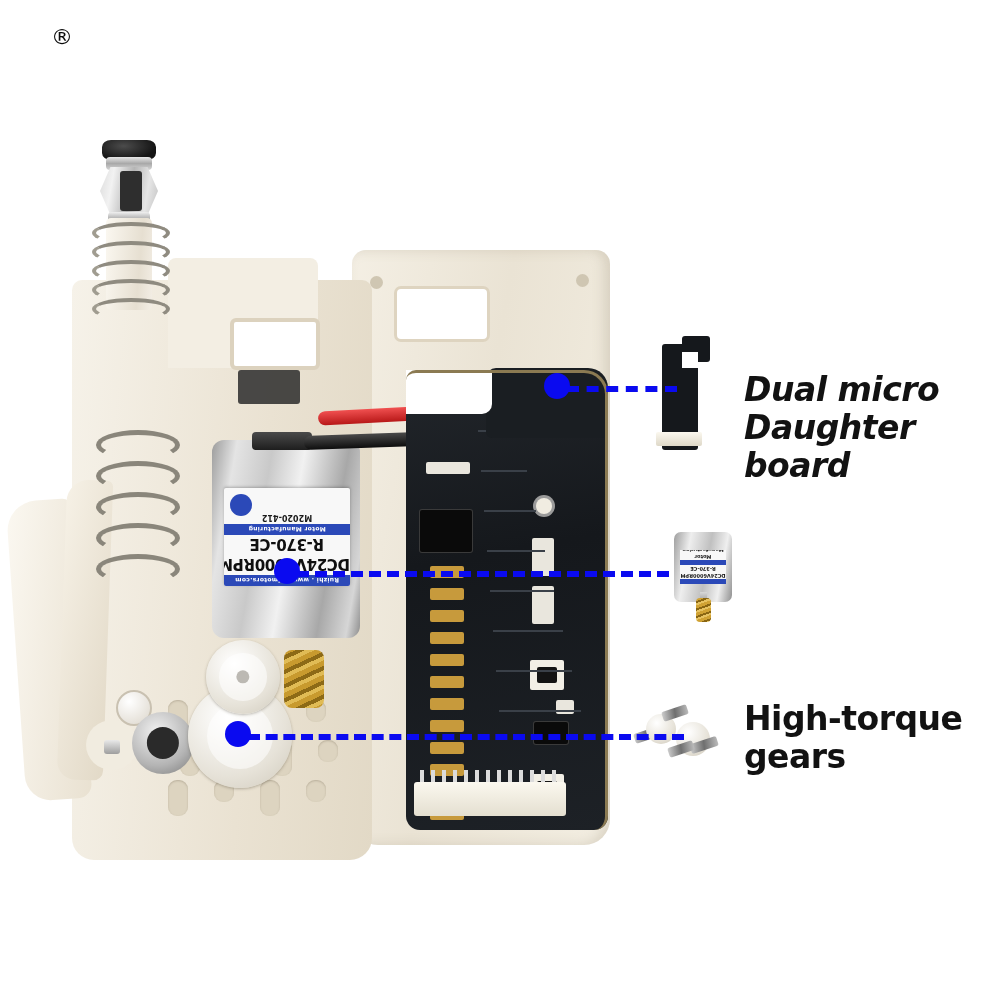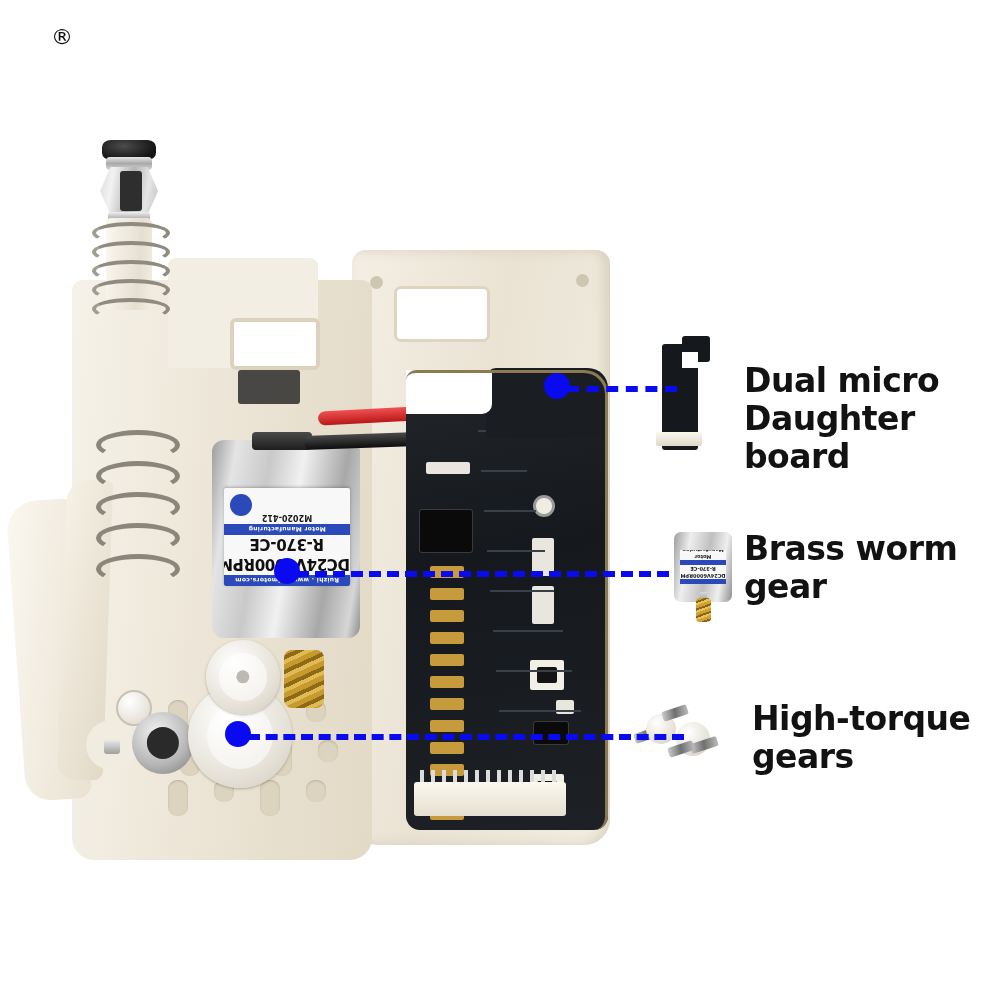--- a/index.html
+++ b/index.html
@@ -30,23 +30,23 @@
   .callout-label {
     position:absolute;
     font-family:"DejaVu Sans", sans-serif;
     font-weight:bold;
     font-size:33px;
     line-height:38px;
     color:#121212;
     letter-spacing:-0.5px;
     white-space:pre-line;
   }
-  #label-daughter { left:744px; top:362px; }
+  #label-daughter { left:744px; top:371px;font-style:italic; }
   #label-worm     { left:744px; top:530px; }
-  #label-gears    { left:744px; top:700px;margin-left:8px; }
+  #label-gears    { left:744px; top:700px; }
 
   
   .lead-line {
     position:absolute; height:0;
     border-top-width:6px; border-top-style:dashed;
     border-top-color:#0a0af0;
   }
   .lead-dot {
     position:absolute; border-radius:50%; background:#0a0af0;
   }
@@ -568,18 +568,16 @@
       <div class="lead-dot" style="left: 544px; top: 373px; width: 26px; height: 26px; background: rgb(10, 10, 240);"></div>
       <div class="lead-line" style="left: 297px; top: 571px; width: 372px; border-top-color: rgb(10, 10, 240);"></div>
       <div class="lead-dot" style="left: 274px; top: 558px; width: 26px; height: 26px; background: rgb(10, 10, 240);"></div>
       <div class="lead-line" style="left: 248px; top: 734px; width: 436px; border-top-color: rgb(10, 10, 240);"></div>
       <div class="lead-dot" style="left: 225px; top: 721px; width: 26px; height: 26px; background: rgb(10, 10, 240);"></div>
     </div>
 
   <div class="callout-label" id="label-daughter">Dual micro
 Daughter
 board</div>
-  <div class="callout-label" id="label-worm">Brass worm
-gear</div>
   <div class="callout-label" id="label-gears">High-torque
 gears</div>
 
 </div>
 
 </body></html>

